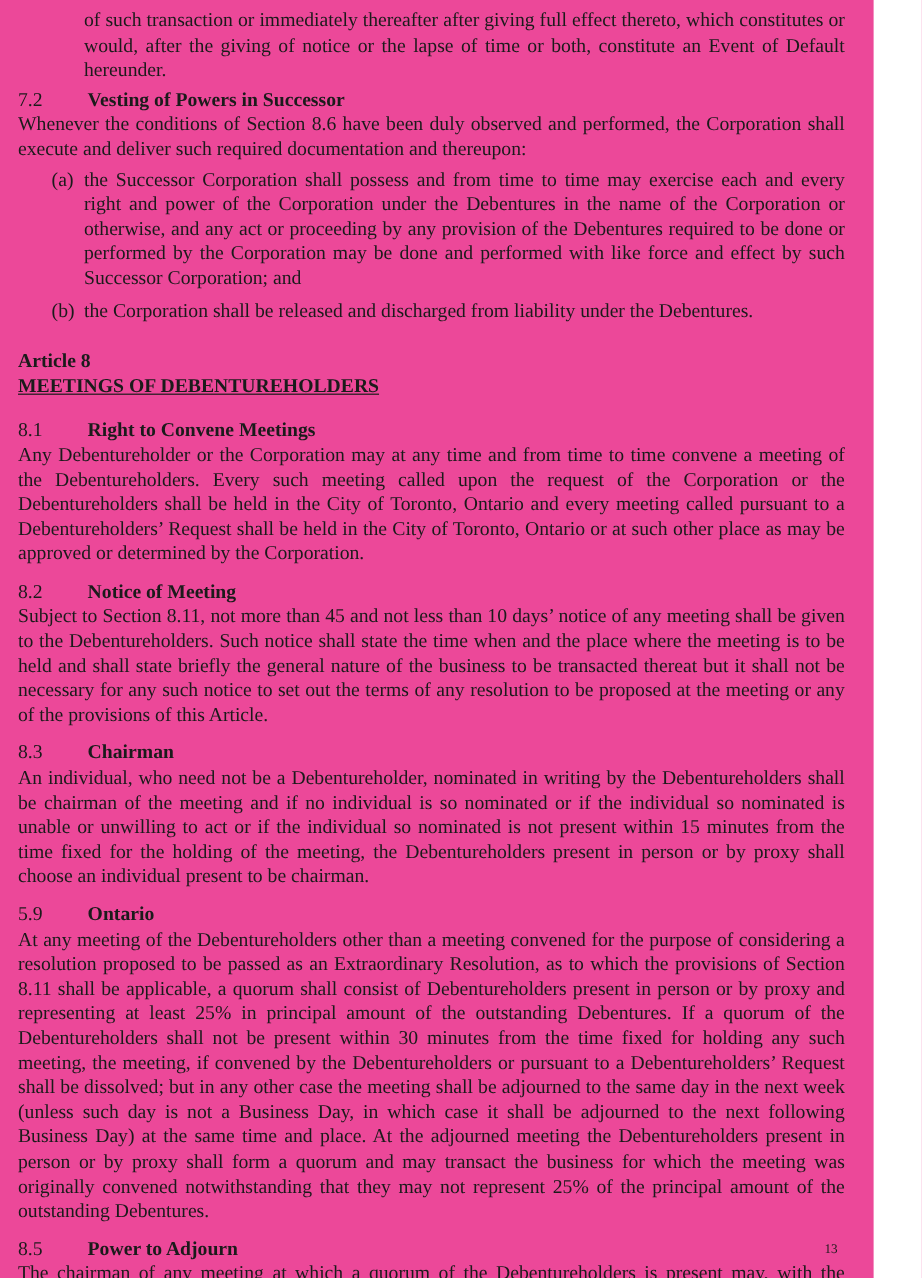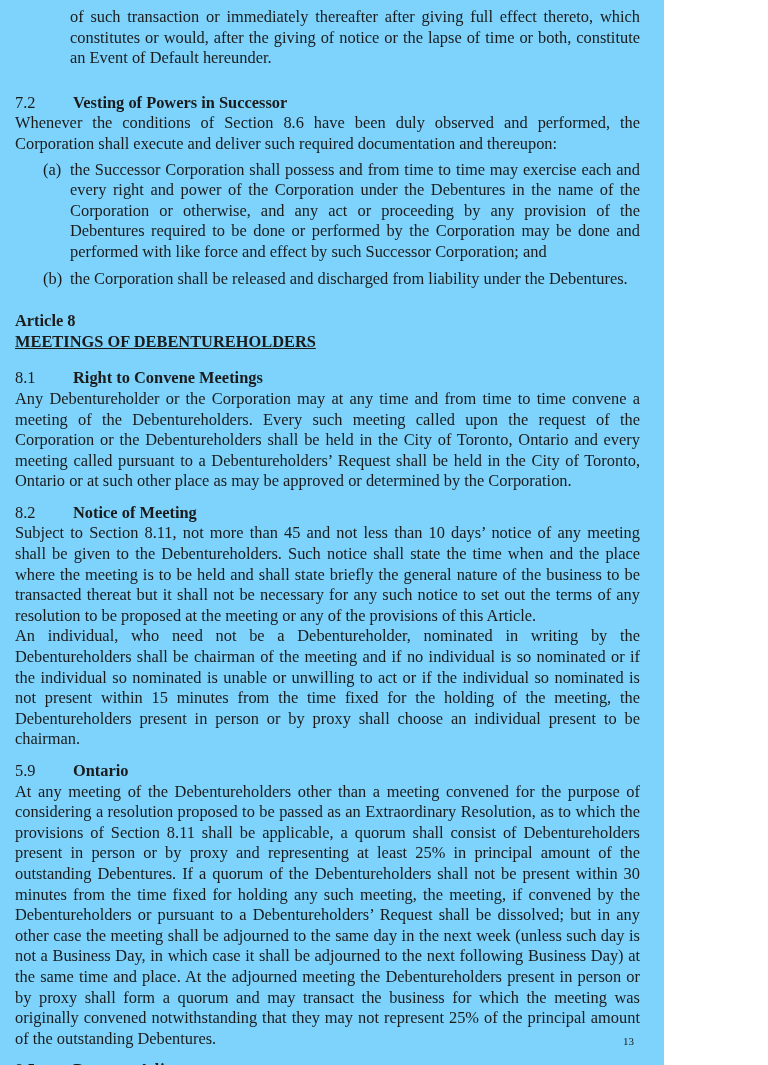--- a/index.html
+++ b/index.html
@@ -1,31 +1,31 @@
 <!DOCTYPE html>
 <html><head>
 <meta charset="utf-8">
 <style>
   html, body { margin: 0; padding: 0; background: #ffffff; }
   .page {
     position: relative;
-    width: 664px;
+    width: 728px;
     height: 1065px;
-    background: #7dd3fc;
+    background: #ec4899;
     overflow: hidden;
     font-family: "Liberation Serif", serif;
     font-size: 16.4px;
     line-height: 20.6px;
     color: #1b1b1b;
     box-sizing: border-box;
   }
   .content { padding: 7px 24px 0 15px; }
   .para { text-align: justify; }
   .continuation { margin-left: 55px; text-align: justify; }
-  .sec-head { margin-top: 24px; white-space: nowrap; }
+  .sec-head { margin-top: 4px; white-space: nowrap; }
   .sec-head .sec-num { display: inline-block; width: 58px; font-weight: normal; }
   .sec-head .sec-title { font-weight: bold; }
   .list { margin: 5px 0 0 28px; }
   .list-item { display: flex; }
   .list-item + .list-item { margin-top: 6px; }
   .list-item .item-label { width: 27px; flex: 0 0 27px; }
   .list-item .item-text { flex: 1; text-align: justify; }
   .article-head { margin-top: 22px; font-weight: bold; }
   .article-head .article-title { text-decoration: underline; }
   .first-sec { margin-top: 16px; }
@@ -70,20 +70,23 @@
     <div class="sec-head first-sec">
       <span class="sec-num">8.1</span><span class="sec-title">Right to Convene Meetings</span>
     </div>
     <div class="para">Any Debentureholder or the Corporation may at any time and from time to time convene a meeting of the Debentureholders.  Every such meeting called upon the request of the Corporation or the Debentureholders shall be held in the City of Toronto, Ontario and every meeting called pursuant to a Debentureholders’ Request shall be held in the City of Toronto, Ontario or at such other place as may be approved or determined by the Corporation.</div>
 
     <div class="sec-head sec-mt">
       <span class="sec-num">8.2</span><span class="sec-title">Notice of Meeting</span>
     </div>
     <div class="para">Subject to Section 8.11, not more than 45 and not less than 10 days’ notice of any meeting shall be given to the Debentureholders.  Such notice shall state the time when and the place where the meeting is to be held and shall state briefly the general nature of the business to be transacted thereat but it shall not be necessary for any such notice to set out the terms of any resolution to be proposed at the meeting or any of the provisions of this Article.</div>
 
+    <div class="sec-head sec-mt">
+      <span class="sec-num">8.3</span><span class="sec-title">Chairman</span>
+    </div>
     <div class="para">An individual, who need not be a Debentureholder, nominated in writing by the Debentureholders shall be chairman of the meeting and if no individual is so nominated or if the individual so nominated is unable or unwilling to act or if the individual so nominated is not present within 15 minutes from the time fixed for the holding of the meeting, the Debentureholders present in person or by proxy shall choose an individual present to be chairman.</div>
 
     <div class="sec-head sec-mt">
       <span class="sec-num">5.9</span><span class="sec-title">Ontario</span>
     </div>
     <div class="para">At any meeting of the Debentureholders other than a meeting convened for the purpose of considering a resolution proposed to be passed as an Extraordinary Resolution, as to which the provisions of Section 8.11 shall be applicable, a quorum shall consist of Debentureholders present in person or by proxy and representing at least 25% in principal amount of the outstanding Debentures.  If a quorum of the Debentureholders shall not be present within 30 minutes from the time fixed for holding any such meeting, the meeting, if convened by the Debentureholders or pursuant to a Debentureholders’ Request shall be dissolved; but in any other case the meeting shall be adjourned to the same day in the next week (unless such day is not a Business Day, in which case it shall be adjourned to the next following Business Day) at the same time and place.  At the adjourned meeting the Debentureholders present in person or by proxy shall form a quorum and may transact the business for which the meeting was originally convened notwithstanding that they may not represent 25% of the principal amount of the outstanding Debentures.</div>
 
     <div class="sec-head sec-mt">
       <span class="sec-num">8.5</span><span class="sec-title">Power to Adjourn</span>
     </div>

